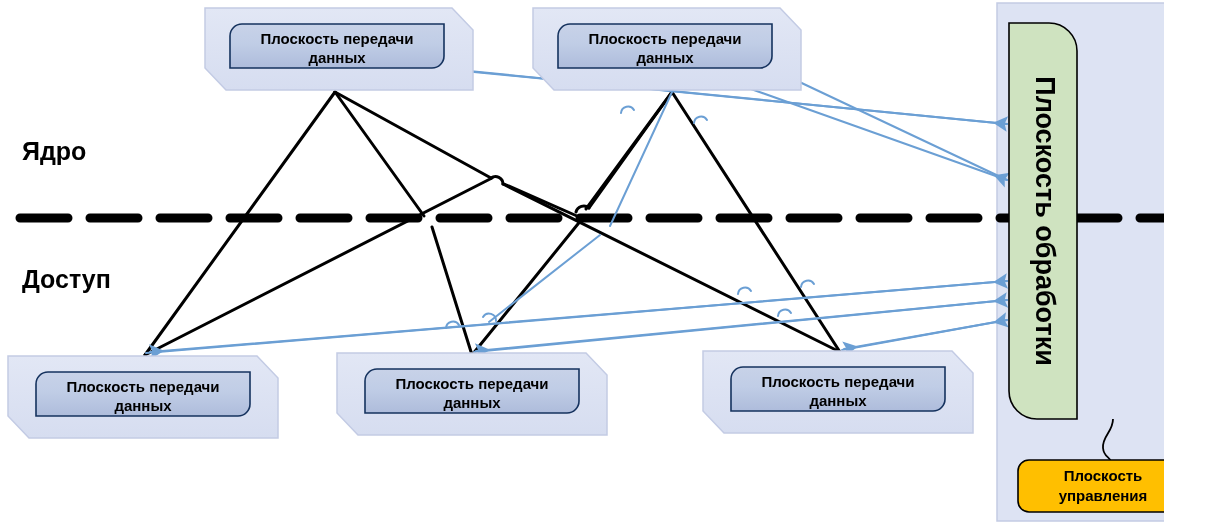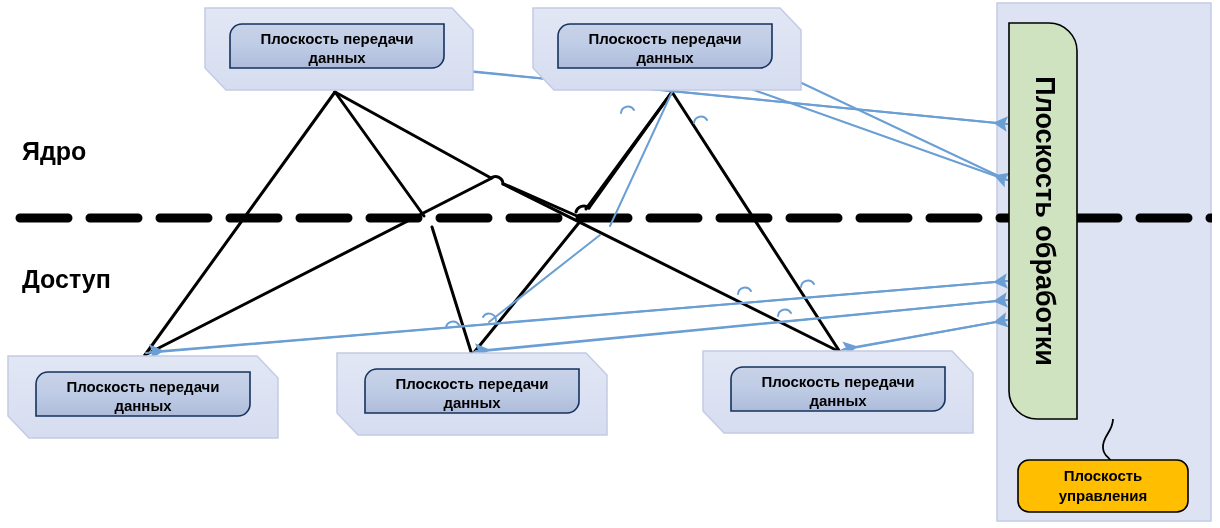--- a/index.html
+++ b/index.html
@@ -5,24 +5,25 @@
   html, body {
     margin: 0;
     padding: 0;
     background: #ffffff;
   }
   body {
     font-family: "Liberation Sans", sans-serif;
   }
   #diagram-root {
     position: relative;
-    width: 1212px;
+    width: 1124px;
     height: 528px;
     background: #ffffff;
     overflow: hidden;
+    padding-left: 40px;
   }
   #diagram-svg {
     position: absolute;
     left: 0;
     top: 0;
     width: 1220px;
     height: 528px;
   }
   .node-label {
     font-family: "Liberation Sans", sans-serif;

